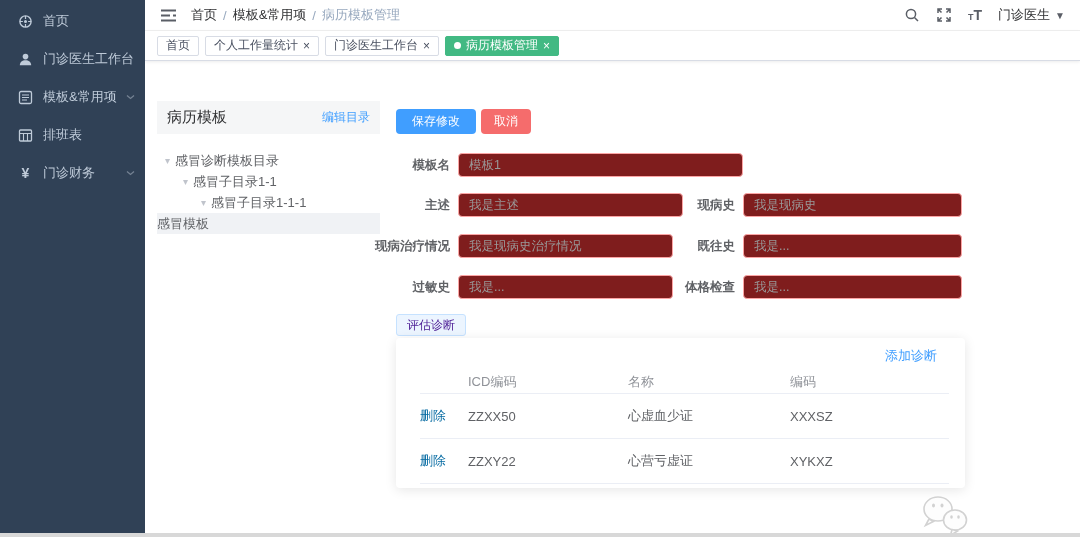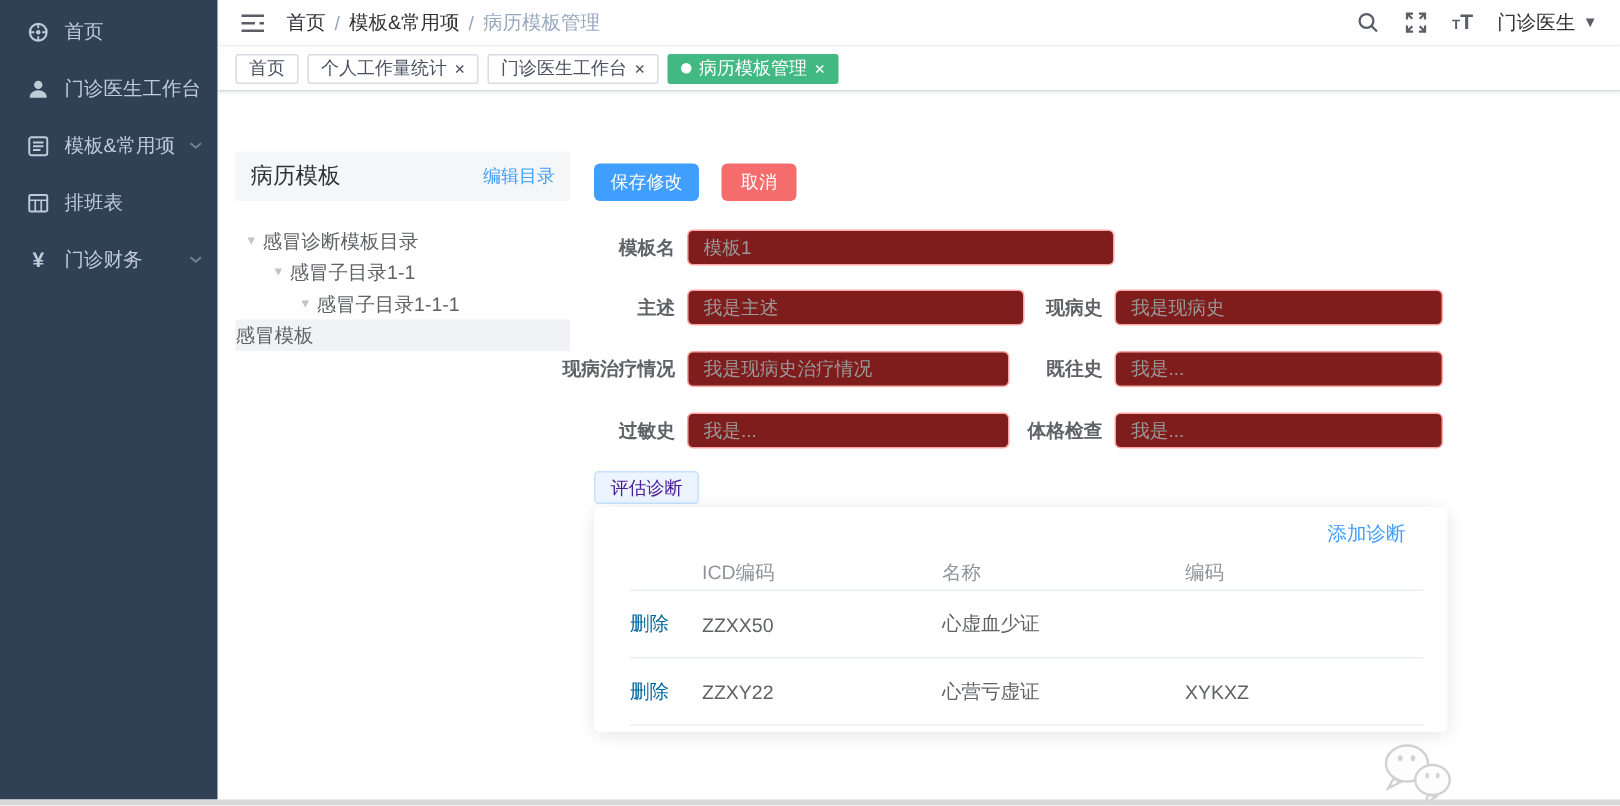--- a/index.html
+++ b/index.html
@@ -47,21 +47,21 @@
   .tree-node { height:21px; display:flex; align-items:center; font-size:13px; color:#606266; cursor:pointer; }
   .tree-node .t-caret { color:#c0c4cc; font-size:10px; margin-right:5px; }
   .tree-node.lvl0 { padding-left:8px; }
   .tree-node.lvl1 { padding-left:26px; }
   .tree-node.lvl2 { padding-left:44px; }
   .tree-node.lvl3 { }
   .tree-node.selected { background:#f0f2f5; }
 
   
   .btn { position:absolute; border:none; border-radius:4px; color:#fff; font-size:12px; cursor:pointer; font-family:inherit; }
-  .btn-save { left:251px; top:15px; width:70px; height:25px; background:#409eff; }
+  .btn-save { left:251px; top:15px; width:80px; height:25px; background:#409eff; }
   .btn-cancel { left:336px; top:15px; width:50px; height:25px; background:#f56c6c; }
 
   .flabel { position:absolute; width:110px; text-align:right; font-weight:bold; font-size:12.5px; color:#606266; line-height:24px; }
   .finput { position:absolute; height:24px; border:1px solid #fca5a5; border-radius:4px; padding:0 10px; font-size:12.5px; color:#999; background:#7f1d1d; outline:none; font-family:inherit; }
 
   .diag-tag { position:absolute; left:251px; top:220px; height:22px; display:inline-flex; align-items:center; padding:0 10px; background:#ecf5ff; border:1px solid #c6e2ff; border-radius:3px; color:#4c1d95; font-size:12px; cursor:pointer; }
 
   .diag-card { position:absolute; left:251px; top:244px; width:569px; height:150px; background:#fff; border-radius:4px; box-shadow:0 2px 12px 0 rgba(0,0,0,.1); }
   .add-link { position:absolute; top:9px; right:28px; font-size:13px; color:#409eff; cursor:pointer; text-decoration:none; }
   .dtable { position:absolute; left:24px; right:16px; top:32px; }
@@ -256,20 +256,21 @@
         <div class="drow dhead">
           <div></div>
           <div>ICD编码</div>
           <div>名称</div>
           <div>编码</div>
         </div>
         <div class="drow dbody">
           <div><a class="del-link">删除</a></div>
           <div>ZZXX50</div>
           <div>心虚血少证</div>
+          <div>XXXSZ</div>
         </div>
         <div class="drow dbody">
           <div><a class="del-link">删除</a></div>
           <div>ZZXY22</div>
           <div>心营亏虚证</div>
           <div>XYKXZ</div>
         </div>
       </div>
     </div>
 

